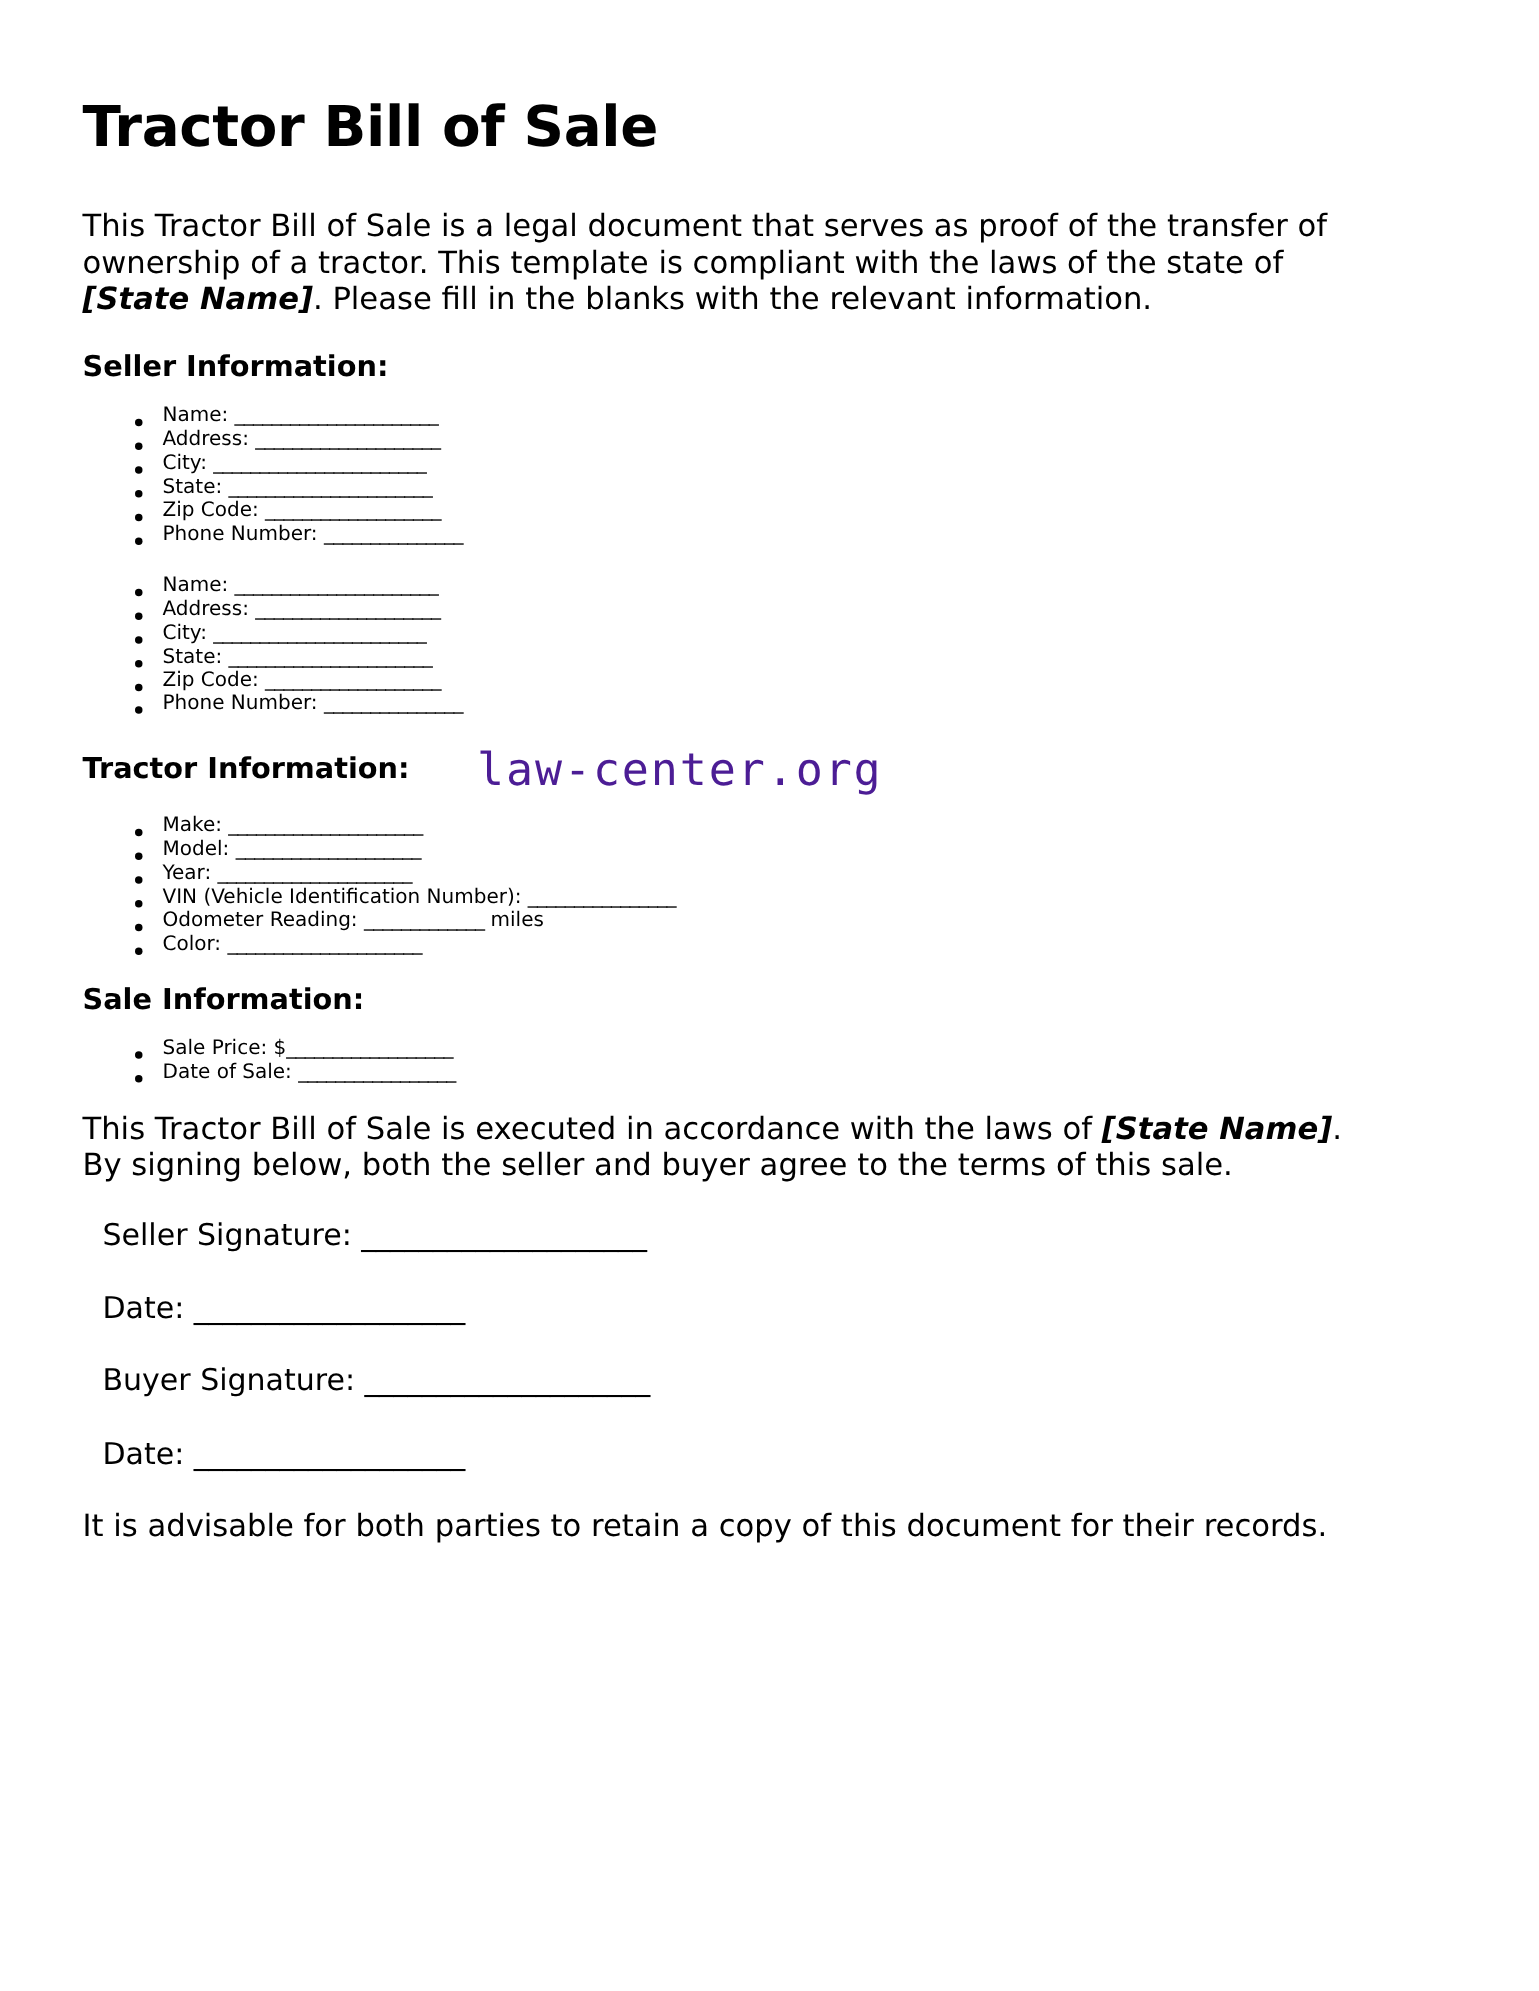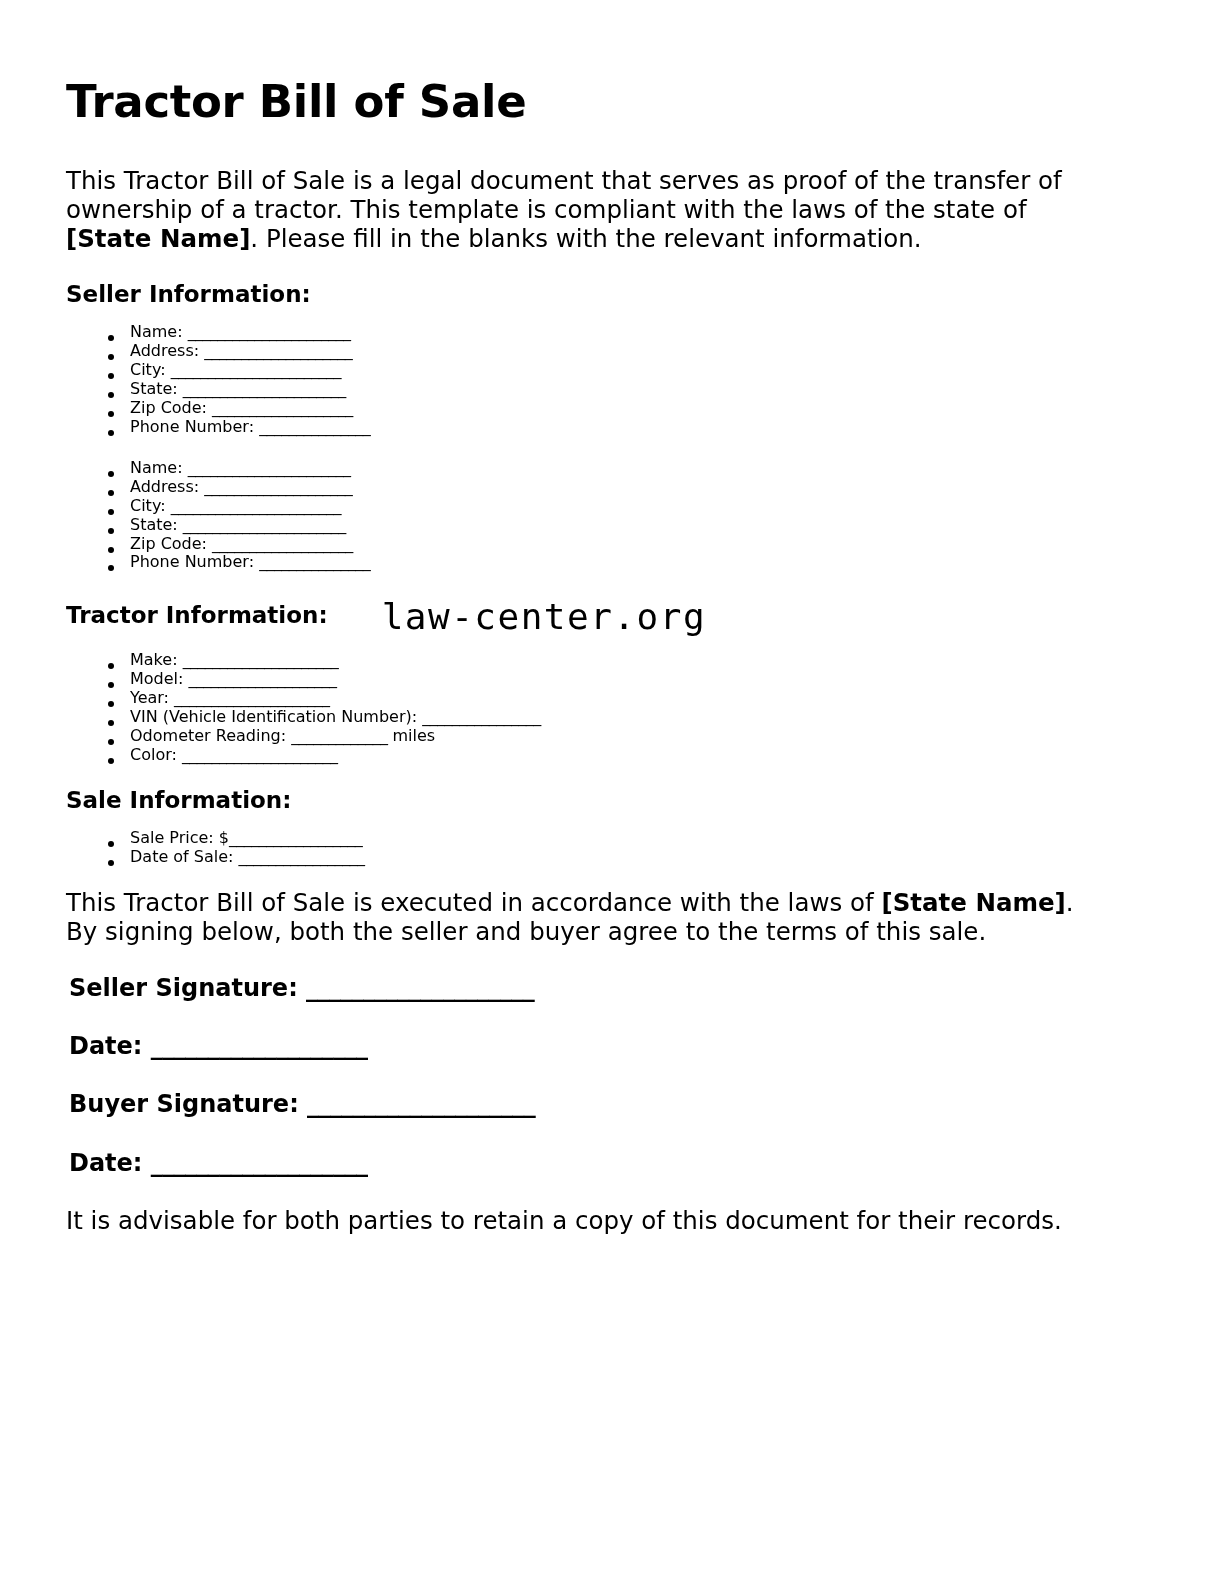--- a/index.html
+++ b/index.html
@@ -34,37 +34,37 @@
     margin: 0 0 42px 0;
   }
 
   
   .para {
     font-size: 24.5px;
     line-height: 1.18;
     margin: 0 0 27px 0;
     max-width: 1030px;
   }
-  .para b { font-weight: bold; }
+  .para b { font-weight: bold; font-style: italic; }
 
   
   .section-heading {
     font-size: 23px;
     font-weight: bold;
     margin: 0 0 16px 0;
     display: flex;
     align-items: center;
   }
 
   .watermark {
     font-family: "DejaVu Sans Mono", "Liberation Mono", monospace;
     font-size: 36px;
     font-weight: normal;
     letter-spacing: 1.5px;
-    color: #000000;
+    color: #4c1d95;
     margin-left: 54px;
     position: relative;
     top: 2px;
     white-space: nowrap;
   }
 
   
   .field-list {
     list-style: none;
     margin: 0 0 22px 0;
@@ -87,23 +87,23 @@
     border-radius: 50%;
     background: #000;
   }
   .blank {
     letter-spacing: -0.6px;
   }
 
   
   .sig-line {
     font-size: 24px;
-    font-weight: bold;
+    font-weight: normal;
     line-height: 1.18;
-    margin: 0 0 30px 3px;
+    margin: 0 0 30px 16px;
     white-space: nowrap;
   }
   .sig-block { margin-top: 4px; }
 
   .closing {
     margin-top: 16px;
   }
 </style>
 </head>
 <body>

